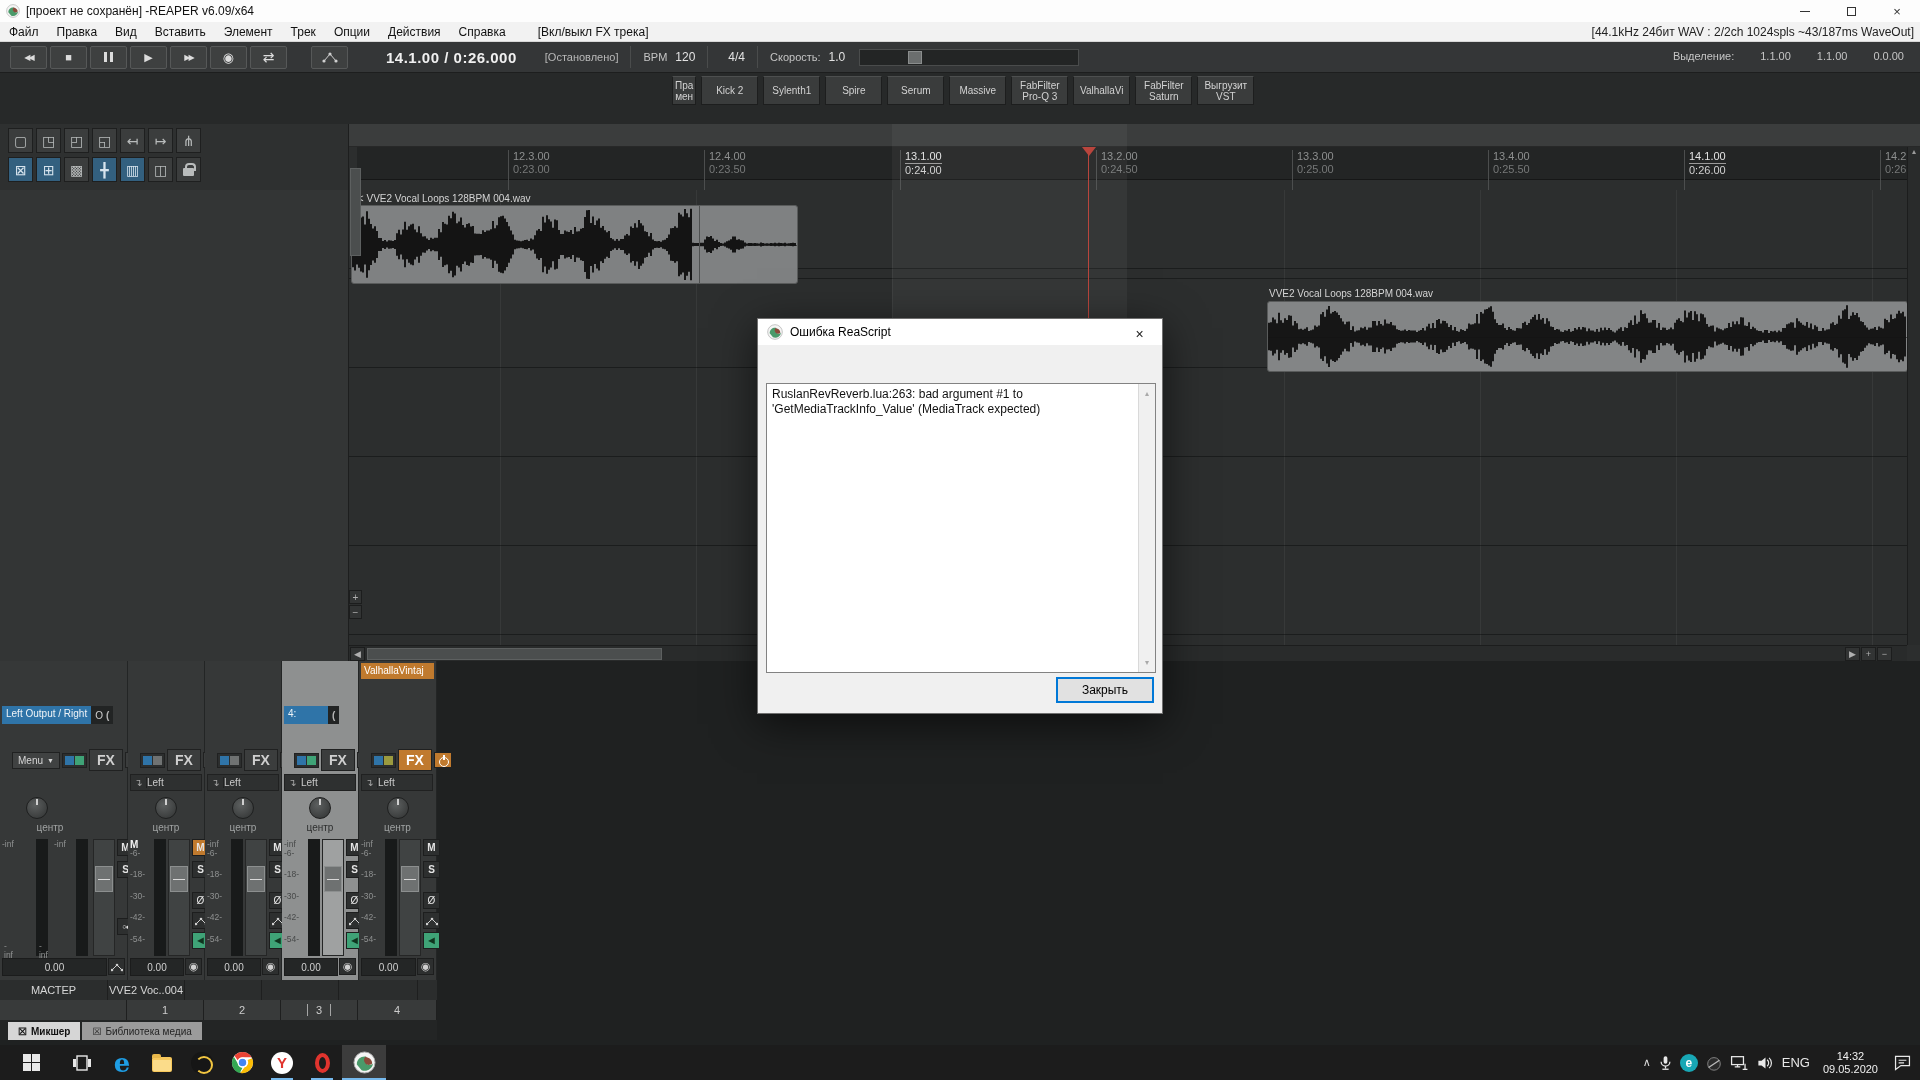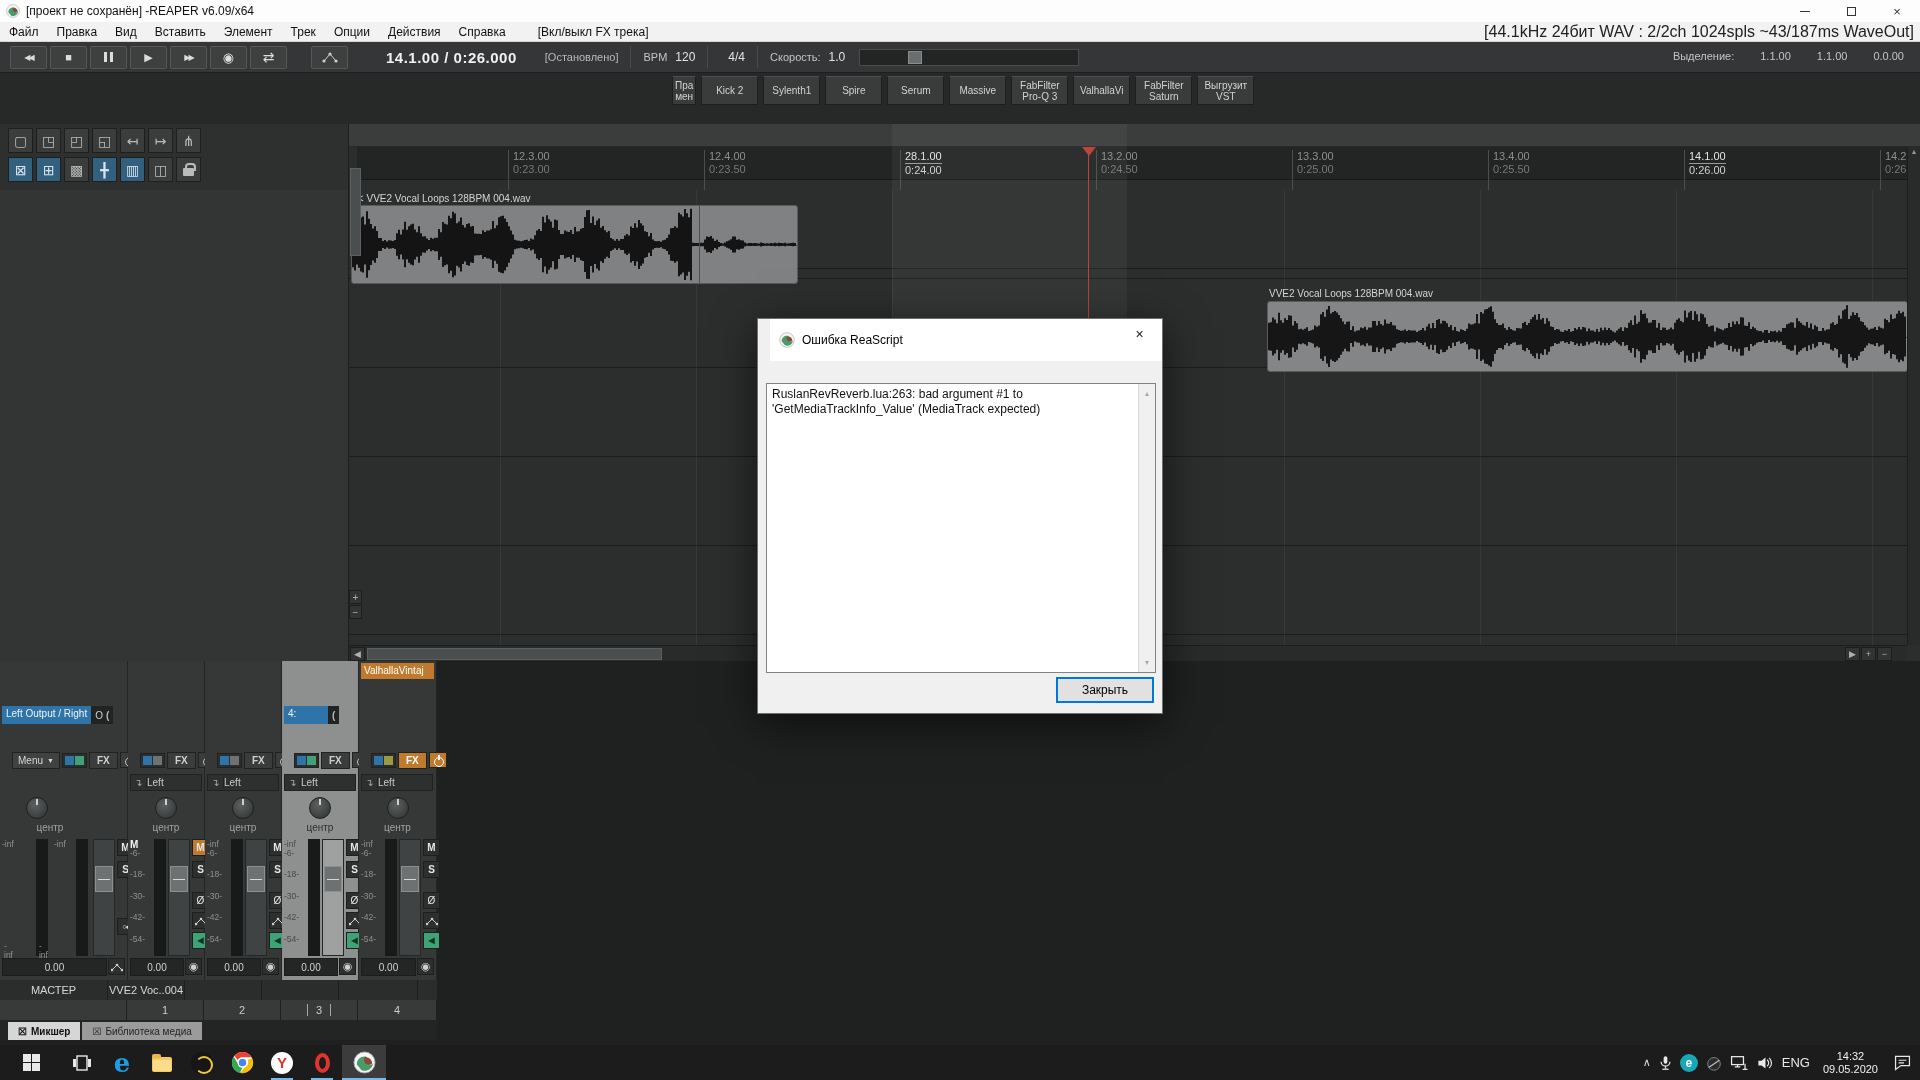--- a/index.html
+++ b/index.html
@@ -12,21 +12,21 @@
   #titlebar .ttl { margin-left:6px; }
   .wbtns { position:absolute; right:0; top:0; height:22px; display:flex; }
   .wbtn { width:46px; height:22px; display:flex; align-items:center; justify-content:center; color:#333; }
   .minbar { width:10px; height:1px; background:#333; }
   .maxsq { width:9px; height:9px; border:1px solid #333; }
   .closex { font-size:13px; }
   #menubar { left:0; top:22px; width:1920px; height:20px; background:#f2f2f2; color:#111;
     font-size:12px; display:flex; align-items:center; border-bottom:1px solid #d7d7d7; }
   #menubar .mi { padding:0 9px; }
   #menubar .fxtoggle { margin-left:14px; }
-  #menubar .astat { position:absolute; right:6px; font-size:16px; color:#222; }
+  #menubar .astat { position:absolute; right:6px; font-size:12px; color:#222; }
   
   #transport { left:0; top:42px; width:1920px; height:31px; background:#343637; border-bottom:1px solid #1d1e1e;
     color:#cfcfcf; display:flex; align-items:center; }
   .tbtn { width:37px; height:23px; margin-left:3px; background:#3e4040; border:1px solid #565858;
     border-radius:2px; color:#dcdcdc; font-size:11px; display:flex; align-items:center; justify-content:center; }
   .pausebars { display:flex; gap:3px; } .pausebars i { width:3px; height:10px; background:#dcdcdc; }
   .nodeico svg { display:block; }
   .ttime { font-size:15px; font-weight:bold; color:#f0f0f0; margin-left:38px; letter-spacing:.5px; }
   .tstate { font-size:11px; color:#b9b9b9; margin-left:28px; }
   .tsep { width:1px; height:22px; background:#4a4c4c; margin:0 12px; }
@@ -89,21 +89,21 @@
   .strip { position:absolute; top:0; height:319px; background:#363838; }
   .strip.sel { background:#8e9090; }
   .s-route { position:absolute; left:2px; top:45px; height:18px; display:flex; font-size:10px; }
   .routebox { background:#2f74a8; color:#eef3f7; padding:2px 4px; white-space:nowrap; }
   .outbox { background:#222424; color:#cfcfcf; padding:2px 4px; display:flex; gap:3px; align-items:center;}
   .knobp { color:#b9b9b9; font-weight:bold; }
   .s-ctrl { position:absolute; left:12px; top:89px; height:20px; display:flex; align-items:center; gap:2px; font-size:10px; }
   .menu-btn { background:#404242; border:1px solid #202121; color:#d5d5d5; padding:2px 5px; display:flex; gap:4px; align-items:center; font-size:10px;}
   .swatch { display:flex; gap:1px; padding:2px; background:#2c2e2e; border:1px solid #202121;}
   .swatch i { width:9px; height:9px; display:block; }
-  .fxbtn { background:#3b3d3d; border:1px solid #202121; color:#cfcfcf; font-weight:bold; font-size:10px; padding:2px 7px; }
+  .fxbtn { background:#3b3d3d; border:1px solid #202121; color:#cfcfcf; font-weight:bold; font-size:14px; padding:2px 7px; }
   .fxbtn.on { background:#c07a2e; color:#fff; }
   .pwr { width:18px; height:16px; background:#3b3d3d; border:1px solid #202121; color:#bdbdbd; position:relative; }
   .pwr:before { content:''; position:absolute; left:4px; top:4px; width:8px; height:8px; border:1.5px solid currentColor; border-radius:50%; }
   .pwr:after { content:''; position:absolute; left:8px; top:2px; width:2px; height:5px; background:currentColor; }
   .pwr.on { background:#c07a2e; color:#fff; }
   .s-left { position:absolute; left:2px; top:113px; height:17px; width:72px; background:#2e3030; border:1px solid #202121;
     color:#c9c9c9; font-size:10px; display:flex; align-items:center; }
   .s-left .ins { width:16px; text-align:center; color:#a8a8a8; border-right:1px solid #202121; }
   .s-left .lbl { flex:1; text-align:left; }
   .knob { position:absolute; left:50%; top:136px; transform:translateX(-50%); width:22px; height:22px; border-radius:50%;
@@ -138,21 +138,21 @@
   #mnums { left:0; top:1000px; width:437px; height:20px; background:#383a3a; display:flex; }
   #mnums div { border-right:1px solid #1e1f1f; color:#cccccc; font-size:11px; display:flex; align-items:center; justify-content:center; }
   #mnums div.selnum span { border-left:1px solid #a5a5a5; border-right:1px solid #a5a5a5; padding:0 8px; }
   #mtabs { left:0; top:1022px; width:437px; height:18px; display:flex; gap:2px; padding-left:8px; }
   .mtab { height:18px; padding:0 10px; font-size:10px; display:flex; align-items:center; gap:4px; }
   .mtab.active { background:#d6d6d6; color:#101010; font-weight:bold; }
   .mtab.inactive { background:#9b9b9b; color:#242424; }
   
   #dlg { left:757px; top:318px; width:406px; height:396px; background:#f0f0f0; border:1px solid #6f6f6f;
     box-shadow:0 10px 40px rgba(0,0,0,0.6); }
-  #dlg .dtitle { height:42px; background:#ffffff; display:flex; align-items:center; font-size:12px; color:#000;margin-left:12px; }
+  #dlg .dtitle { height:26px; background:#ffffff; display:flex; align-items:center; font-size:12px; color:#000; }
   #dlg .dtitle svg { margin:0 7px 0 9px; }
   #dlg .dclose { position:absolute; right:0; top:0; width:45px; height:30px; display:flex; align-items:center; justify-content:center; font-size:14px; color:#222; }
   #dtext { position:absolute; left:8px; top:64px; width:390px; height:290px; background:#fff; border:1px solid #828282;
     font-size:12px; color:#111; padding:3px 22px 3px 5px; line-height:15px; }
   #dscroll { position:absolute; right:0; top:0; bottom:0; width:17px; background:#f0f0f0; border-left:1px solid #d9d9d9;
     display:flex; flex-direction:column; justify-content:space-between; align-items:center; color:#a9a9a9; font-size:8px; padding:2px 0; }
   #dbtn { position:absolute; right:8px; bottom:10px; width:98px; height:26px; background:#e1e1e1;
     border:2px solid #0078d7; font-size:12px; color:#000; display:flex; align-items:center; justify-content:center; }
   
   #taskbar { left:0; top:1045px; width:1920px; height:35px; background:#1c1c1c; display:flex; align-items:center; }
@@ -361,21 +361,21 @@
   <div id="ruler">
     <div class="tick" style="left:151px">
         <span class="beat">12.3.00</span>
         <span class="sec">0:23.00</span>
       </div>
     <div class="tick" style="left:347px">
         <span class="beat">12.4.00</span>
         <span class="sec">0:23.50</span>
       </div>
     <div class="tick major" style="left:543px">
-        <span class="beat">28.1.00</span>
+        <span class="beat">13.1.00</span>
         <span class="sec">0:24.00</span>
       </div>
     <div class="tick" style="left:739px">
         <span class="beat">13.2.00</span>
         <span class="sec">0:24.50</span>
       </div>
     <div class="tick" style="left:935px">
         <span class="beat">13.3.00</span>
         <span class="sec">0:25.00</span>
       </div>

